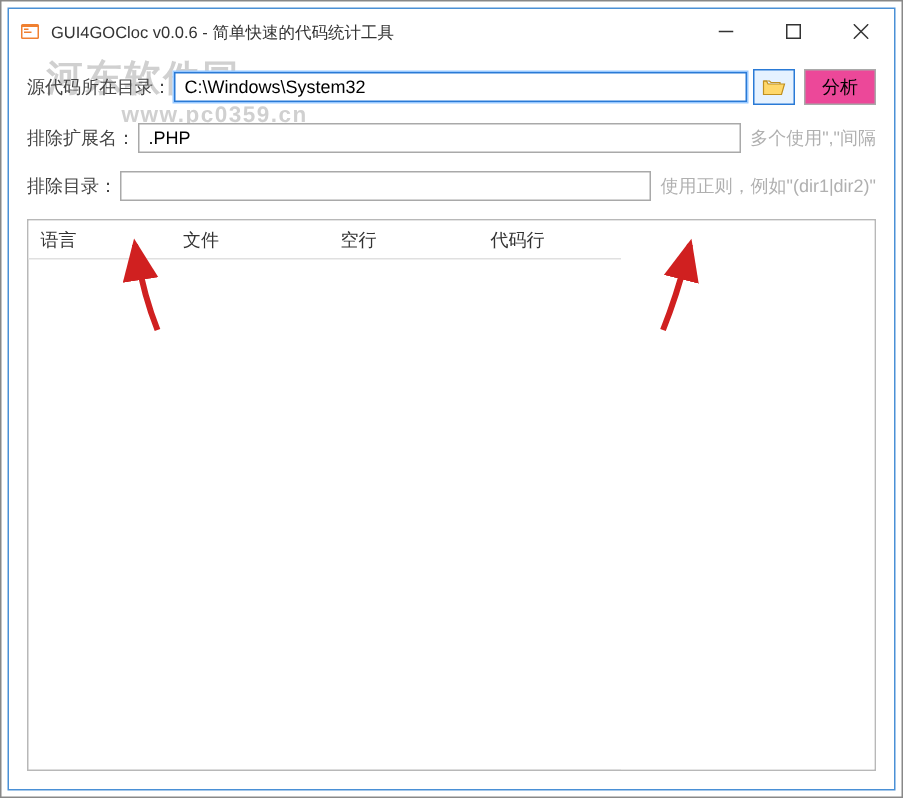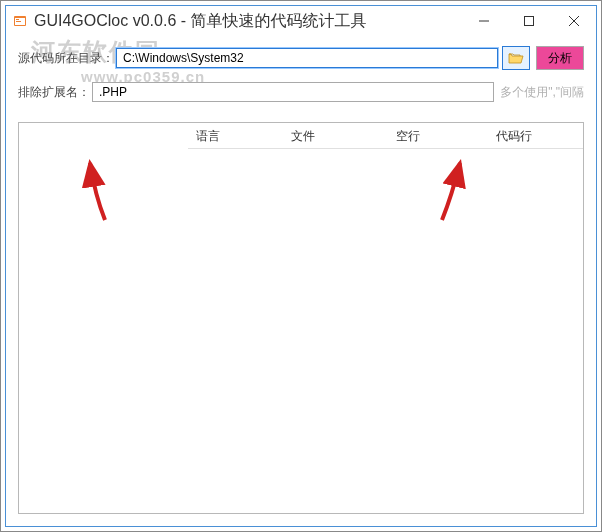--- a/index.html
+++ b/index.html
@@ -1,35 +1,35 @@
 <!DOCTYPE html>
 <html><head>
 <meta charset="utf-8">
 <style>
 *{box-sizing:border-box;margin:0;padding:0;font-family:"Microsoft YaHei","Segoe UI",sans-serif;}
 body{background:#fff;width:602px;height:532px;overflow:hidden;position:relative;}
 .outer-border{position:absolute;inset:0;border:1px solid #888;}
 .window{position:absolute;left:5px;top:5px;right:5px;bottom:5px;background:#fff;border:1px solid #4a90d6;display:flex;flex-direction:column;}
 .titlebar{height:30px;display:flex;align-items:center;border-bottom:0;background:#fff;}
 .title-icon{width:16px;height:16px;margin:0 6px;display:flex;align-items:center;justify-content:center;}
-.title-text{font-size:16px;color:#333;flex:1;}
+.title-text{font-size:11px;color:#333;flex:1;}
 .win-controls{display:flex;height:100%;}
 .win-btn{width:45px;height:30px;display:flex;align-items:center;justify-content:center;cursor:pointer;}
 .watermark{position:absolute;left:25px;top:30px;font-size:24px;font-weight:bold;color:#d0d0d0;letter-spacing:2px;pointer-events:none;z-index:0;}
 .watermark-url{position:absolute;left:75px;top:62px;font-size:15px;font-weight:bold;color:#d0d0d0;letter-spacing:1px;pointer-events:none;z-index:0;text-align:center;}
 .form-area{padding:10px 12px 8px 12px;position:relative;z-index:1;}
 .row{display:flex;align-items:center;margin-bottom:12px;font-size:12px;}
 .row-label{color:#444;white-space:nowrap;margin-right:2px;}
 .input-wrap{flex:1;position:relative;}
 .text-input{width:100%;height:20px;border:1px solid #a9a9a9;padding:2px 6px;font-size:12px;background:#fff;}
 .text-input.highlighted{border:1px solid #2a7ad6;outline:1px solid #99c9ff;}
 .browse-btn{width:28px;height:24px;margin-left:4px;border:1px solid #2a7ad6;background:#e6f2ff;display:flex;align-items:center;justify-content:center;cursor:pointer;}
 .analyze-btn{width:48px;height:24px;margin-left:6px;border:1px solid #a9a9a9;background:#ec4899;font-size:12px;cursor:pointer;}
 .hint-text{font-size:12px;color:#b0b0b0;margin-left:6px;white-space:nowrap;}
-.table-container{flex:1;margin:0 12px 12px 12px;border:1px solid #b8b8b8;display:flex;flex-direction:column;overflow:hidden;align-items:flex-end;}
+.table-container{flex:1;margin:0 12px 12px 12px;border:1px solid #b8b8b8;display:flex;flex-direction:row;overflow:hidden;}
 .table-header{display:flex;height:26px;background:#fff;border-bottom:1px solid #e0e0e0;}
 .th{font-size:12px;color:#333;padding:5px 8px;text-align:left;}
 .th:nth-child(1){width:95px;}
 .th:nth-child(2){width:105px;}
 .th:nth-child(3){width:100px;}
 .th:nth-child(4){width:95px;}
 .th:nth-child(5){width:95px;}
 .table-body{flex:1;background:#fff;}
 .arrow{position:absolute;z-index:5;pointer-events:none;}
 .arrow1{left:60px;top:155px;}
@@ -91,20 +91,27 @@
     </div>
 
     <div class="row">
       <span class="row-label">排除扩展名：</span>
       <div class="input-wrap">
         <input class="text-input" type="text" value=".PHP" style="">
       </div>
       <span class="hint-text">多个使用","间隔</span>
     </div>
 
+    <div class="row" style="margin-bottom:4px;">
+      <span class="row-label">排除目录：</span>
+      <div class="input-wrap">
+        <input class="text-input" type="text" value="" style="">
+      </div>
+      <span class="hint-text">使用正则，例如"(dir1|dir2)"</span>
+    </div>
 
   </div>
 
   <div class="table-container">
     <div class="table-header">
       <div class="th">语言</div>
       <div class="th">文件</div>
       <div class="th">空行</div>
       <div class="th">代码行</div>
     </div>

